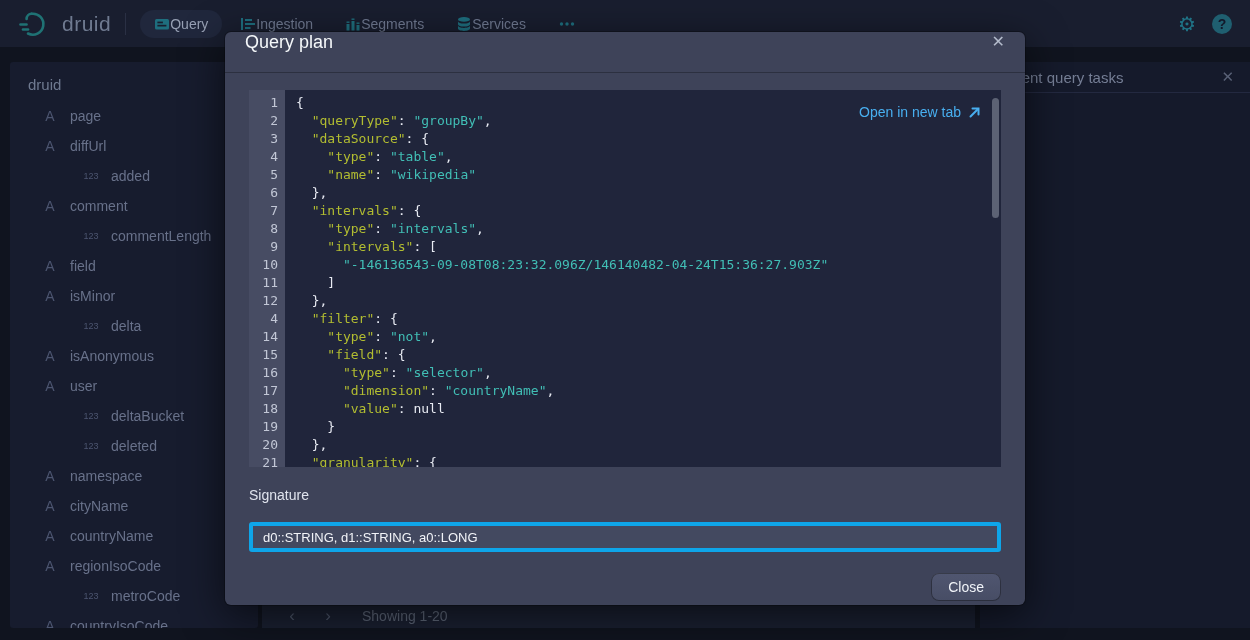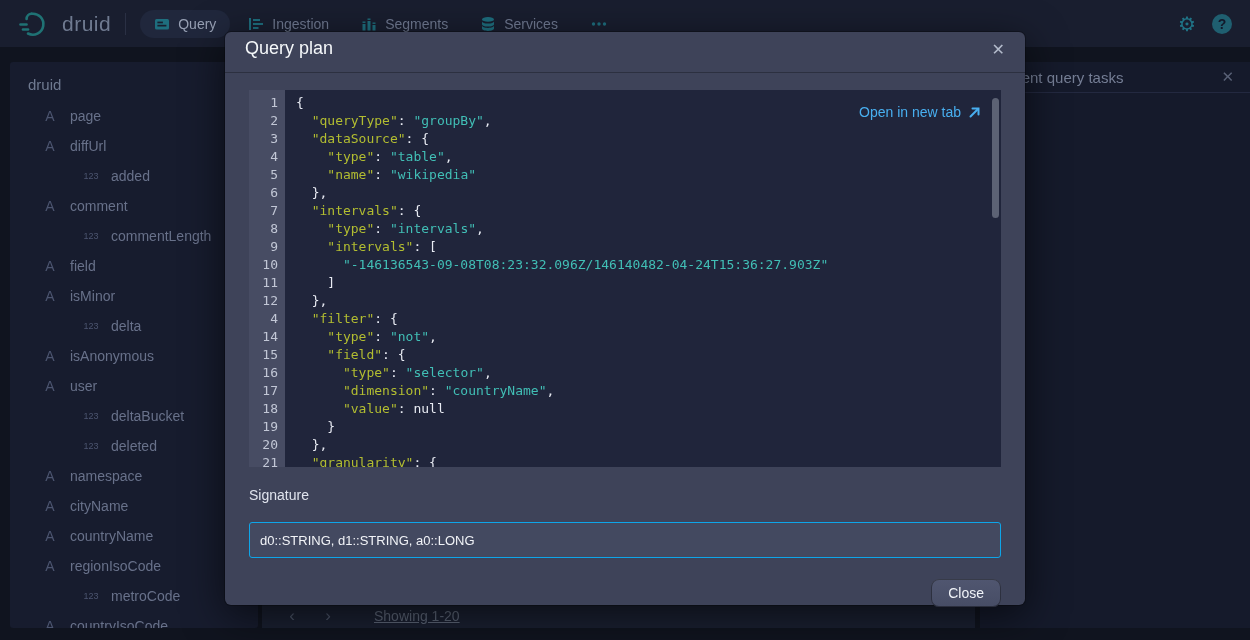--- a/index.html
+++ b/index.html
@@ -16,21 +16,21 @@
     position:absolute; left:0; top:0; width:1250px; height:47px;
     background:#191e2f;
     display:flex; align-items:center;
     padding:0 18px;
   }
   .brand { display:flex; align-items:center; gap:8px; }
   .brand-word { font-size:21px; color:#6f7a90; letter-spacing:.5px; }
   .nav-sep { width:1px; height:22px; background:#2a3044; margin:0 14px; }
   .nav-items { display:flex; align-items:center; gap:4px; }
   .nav-item {
-    display:flex; align-items:center; gap:8px;
+    display:flex; align-items:center; 
     padding:6px 14px; border-radius:16px;
     font-size:14px; color:#707a92; cursor:pointer; white-space:nowrap;
   }
   .nav-item.active { background:#20273c; color:#97a0b4; }
   .nav-icon { display:flex; align-items:center; color:#1e6e7e; }
   .nav-icon svg { display:block; }
   .navbar-right { margin-left:auto; display:flex; align-items:center; gap:16px; }
   .gear { color:#1f7386; font-size:20px; line-height:1; cursor:pointer; }
   .help-circle {
     width:20px; height:20px; border-radius:50%; background:#1f5f70;
@@ -58,21 +58,21 @@
     position:absolute; left:262px; top:62px; width:713px; height:566px;
     background:#141927;
   }
   .results-footer {
     position:absolute; left:0; bottom:0; width:100%; height:25px;
     background:#1a2031; display:flex; align-items:center; padding-left:22px;
     color:#5d6678; font-size:14px;
   }
   .pg-arrow { width:16px; text-align:center; color:#4c5569; font-size:17px; line-height:1; cursor:pointer; }
   .pg-arrow + .pg-arrow { margin-left:20px; }
-  .showing { margin-left:38px;text-decoration:underline; }
+  .showing { margin-left:26px; }
 
   
   .tasks-panel {
     position:absolute; left:980px; top:62px; width:270px; height:566px;
     background:#151a2b;
   }
   .tasks-header {
     height:31px; display:flex; align-items:center;
     padding:0 16px 0 15px; border-bottom:1px solid #232940;
   }
@@ -83,21 +83,21 @@
     text-align:center; font-size:14px; color:#555e76;
   }
 
   
   .modal {
     position:absolute; left:225px; top:32px; width:800px; height:573px;
     background:#3e4359; border-radius:6px; z-index:10;
     box-shadow:0 0 0 1px rgba(0,0,0,.25), 0 10px 40px rgba(0,0,0,.6);
   }
   .modal-header {
-    height:40px; display:flex; align-items:flex-end; padding:13px 20px;
+    height:40px; display:flex; align-items:flex-start; padding:0 20px;
     box-shadow:0 1px 0 rgba(0,0,0,.28);
     border-radius:6px 6px 0 0;
   }
   .modal-title { font-size:18px; color:#f5f8fa; font-weight:500; }
   .modal-close { margin-left:auto; color:#b3bbcb; font-size:16px; cursor:pointer; }
 
   .code-box {
     margin:18px 24px 0; height:377px; display:flex;
     position:relative; overflow:hidden;
     font-family:"DejaVu Sans Mono", monospace; font-size:13px; line-height:18px;
@@ -120,22 +120,22 @@
     display:flex; align-items:center; gap:7px; cursor:pointer;
   }
   .scroll-thumb {
     position:absolute; right:2px; top:8px; width:7px; height:120px;
     background:#5c6274; border-radius:4px; cursor:pointer;
   }
 
   .sig-block { margin:20px 24px 0; }
   .sig-label { font-size:14px; color:#e0e4ee; margin-bottom:19px; }
   .sig-input {
-    width:100%; height:36px; background:#434960;
-    border:1px solid #0ea5e9; border-radius:3px;
+    width:100%; height:30px; background:#434960;
+    border:4px solid #0ea5e9; border-radius:3px;
     color:#f2f4f8; font-size:13px; padding:0 10px;
     font-family:"Liberation Sans", sans-serif;
   }
   .modal-footer { margin-top:21px; padding-right:24px; text-align:right; }
   .close-btn {
     background:linear-gradient(#505670,#474d65);
     box-shadow:inset 0 0 0 1px rgba(0,0,0,.4), inset 0 1px 0 rgba(255,255,255,.08);
     border:none; border-radius:8px; padding:6px 17px;
     color:#f0f3f8; font-size:14px; cursor:pointer;
     font-family:"Liberation Sans", sans-serif;

